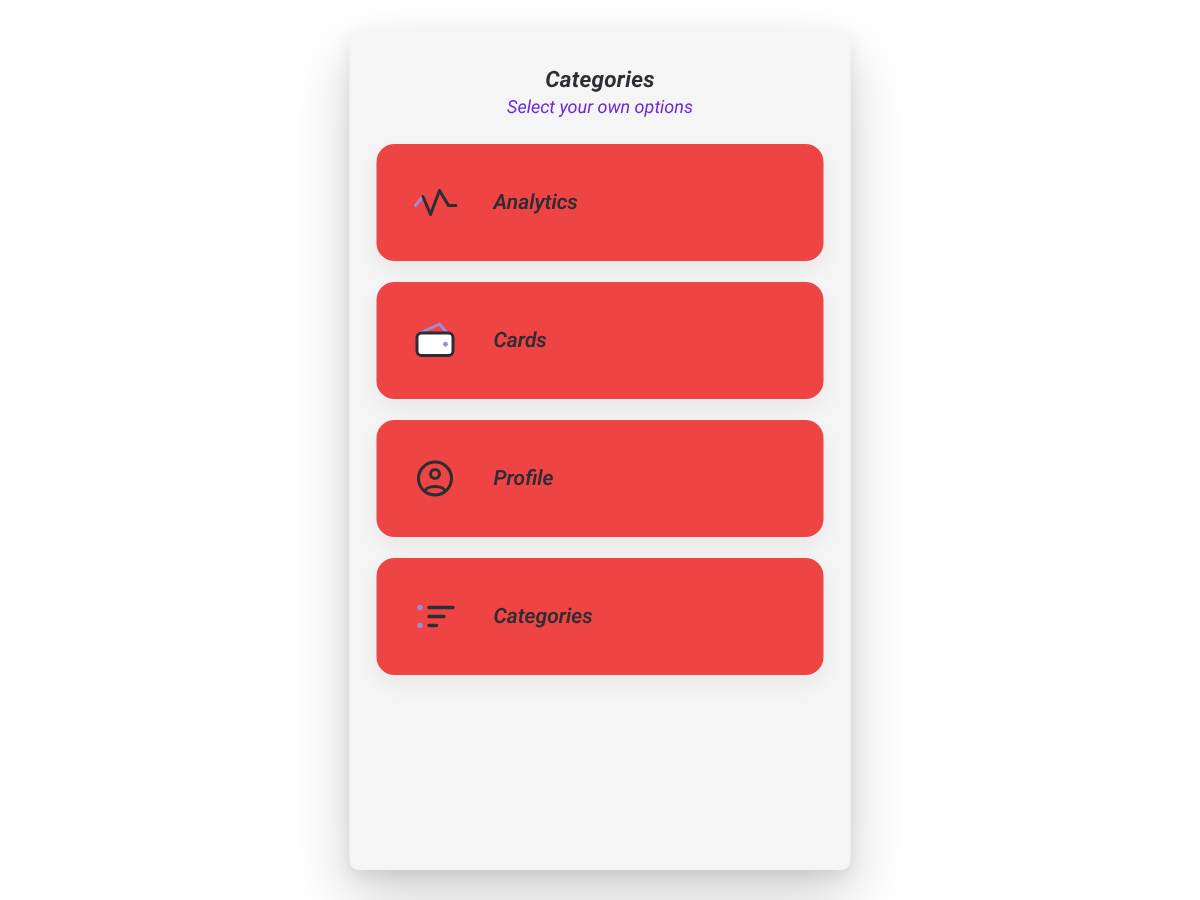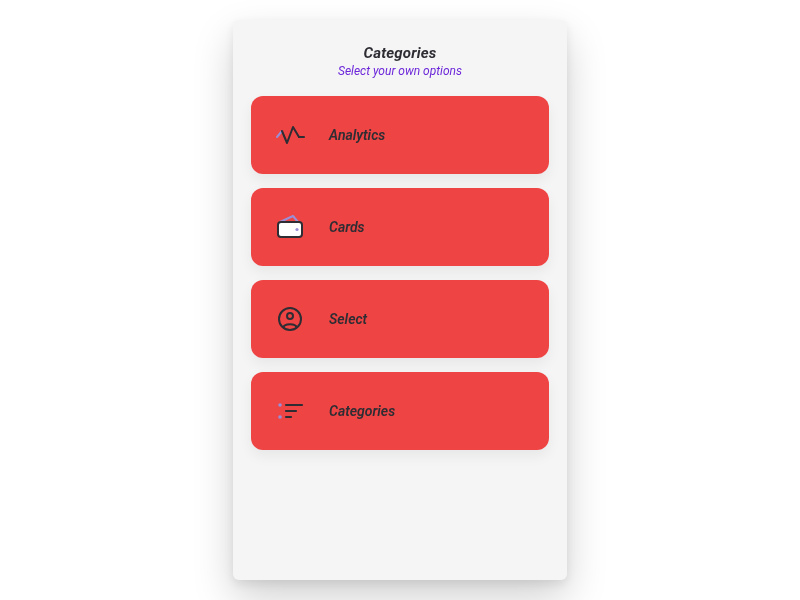--- a/index.html
+++ b/index.html
@@ -117,21 +117,21 @@
     </div>
 
     <div class="card">
       <span class="icon-wrap">
         <svg width="28" height="28" viewBox="0 0 28 28">
           <circle cx="14" cy="14" r="11" stroke="#2d2d33" stroke-width="2" fill="none"></circle>
           <circle cx="14" cy="11" r="3" stroke="#2d2d33" stroke-width="2" fill="none"></circle>
           <path d="M7 23 C8 18 20 18 21 23" stroke="#2d2d33" stroke-width="2" fill="none"></path>
         </svg>
       </span>
-      <span class="label">Select</span>
+      <span class="label">Profile</span>
     </div>
 
     <div class="card">
       <span class="icon-wrap">
         <svg width="28" height="20" viewBox="0 0 28 20">
           <circle cx="4" cy="4" r="1.8" fill="#9a8fd6"></circle>
           <circle cx="4" cy="16" r="1.8" fill="#9a8fd6"></circle>
           <line x1="10" y1="4" x2="26" y2="4" stroke="#2d2d33" stroke-width="2.2" stroke-linecap="round"></line>
           <line x1="10" y1="10" x2="20" y2="10" stroke="#2d2d33" stroke-width="2.2" stroke-linecap="round"></line>
           <line x1="10" y1="16" x2="15" y2="16" stroke="#2d2d33" stroke-width="2.2" stroke-linecap="round"></line>

